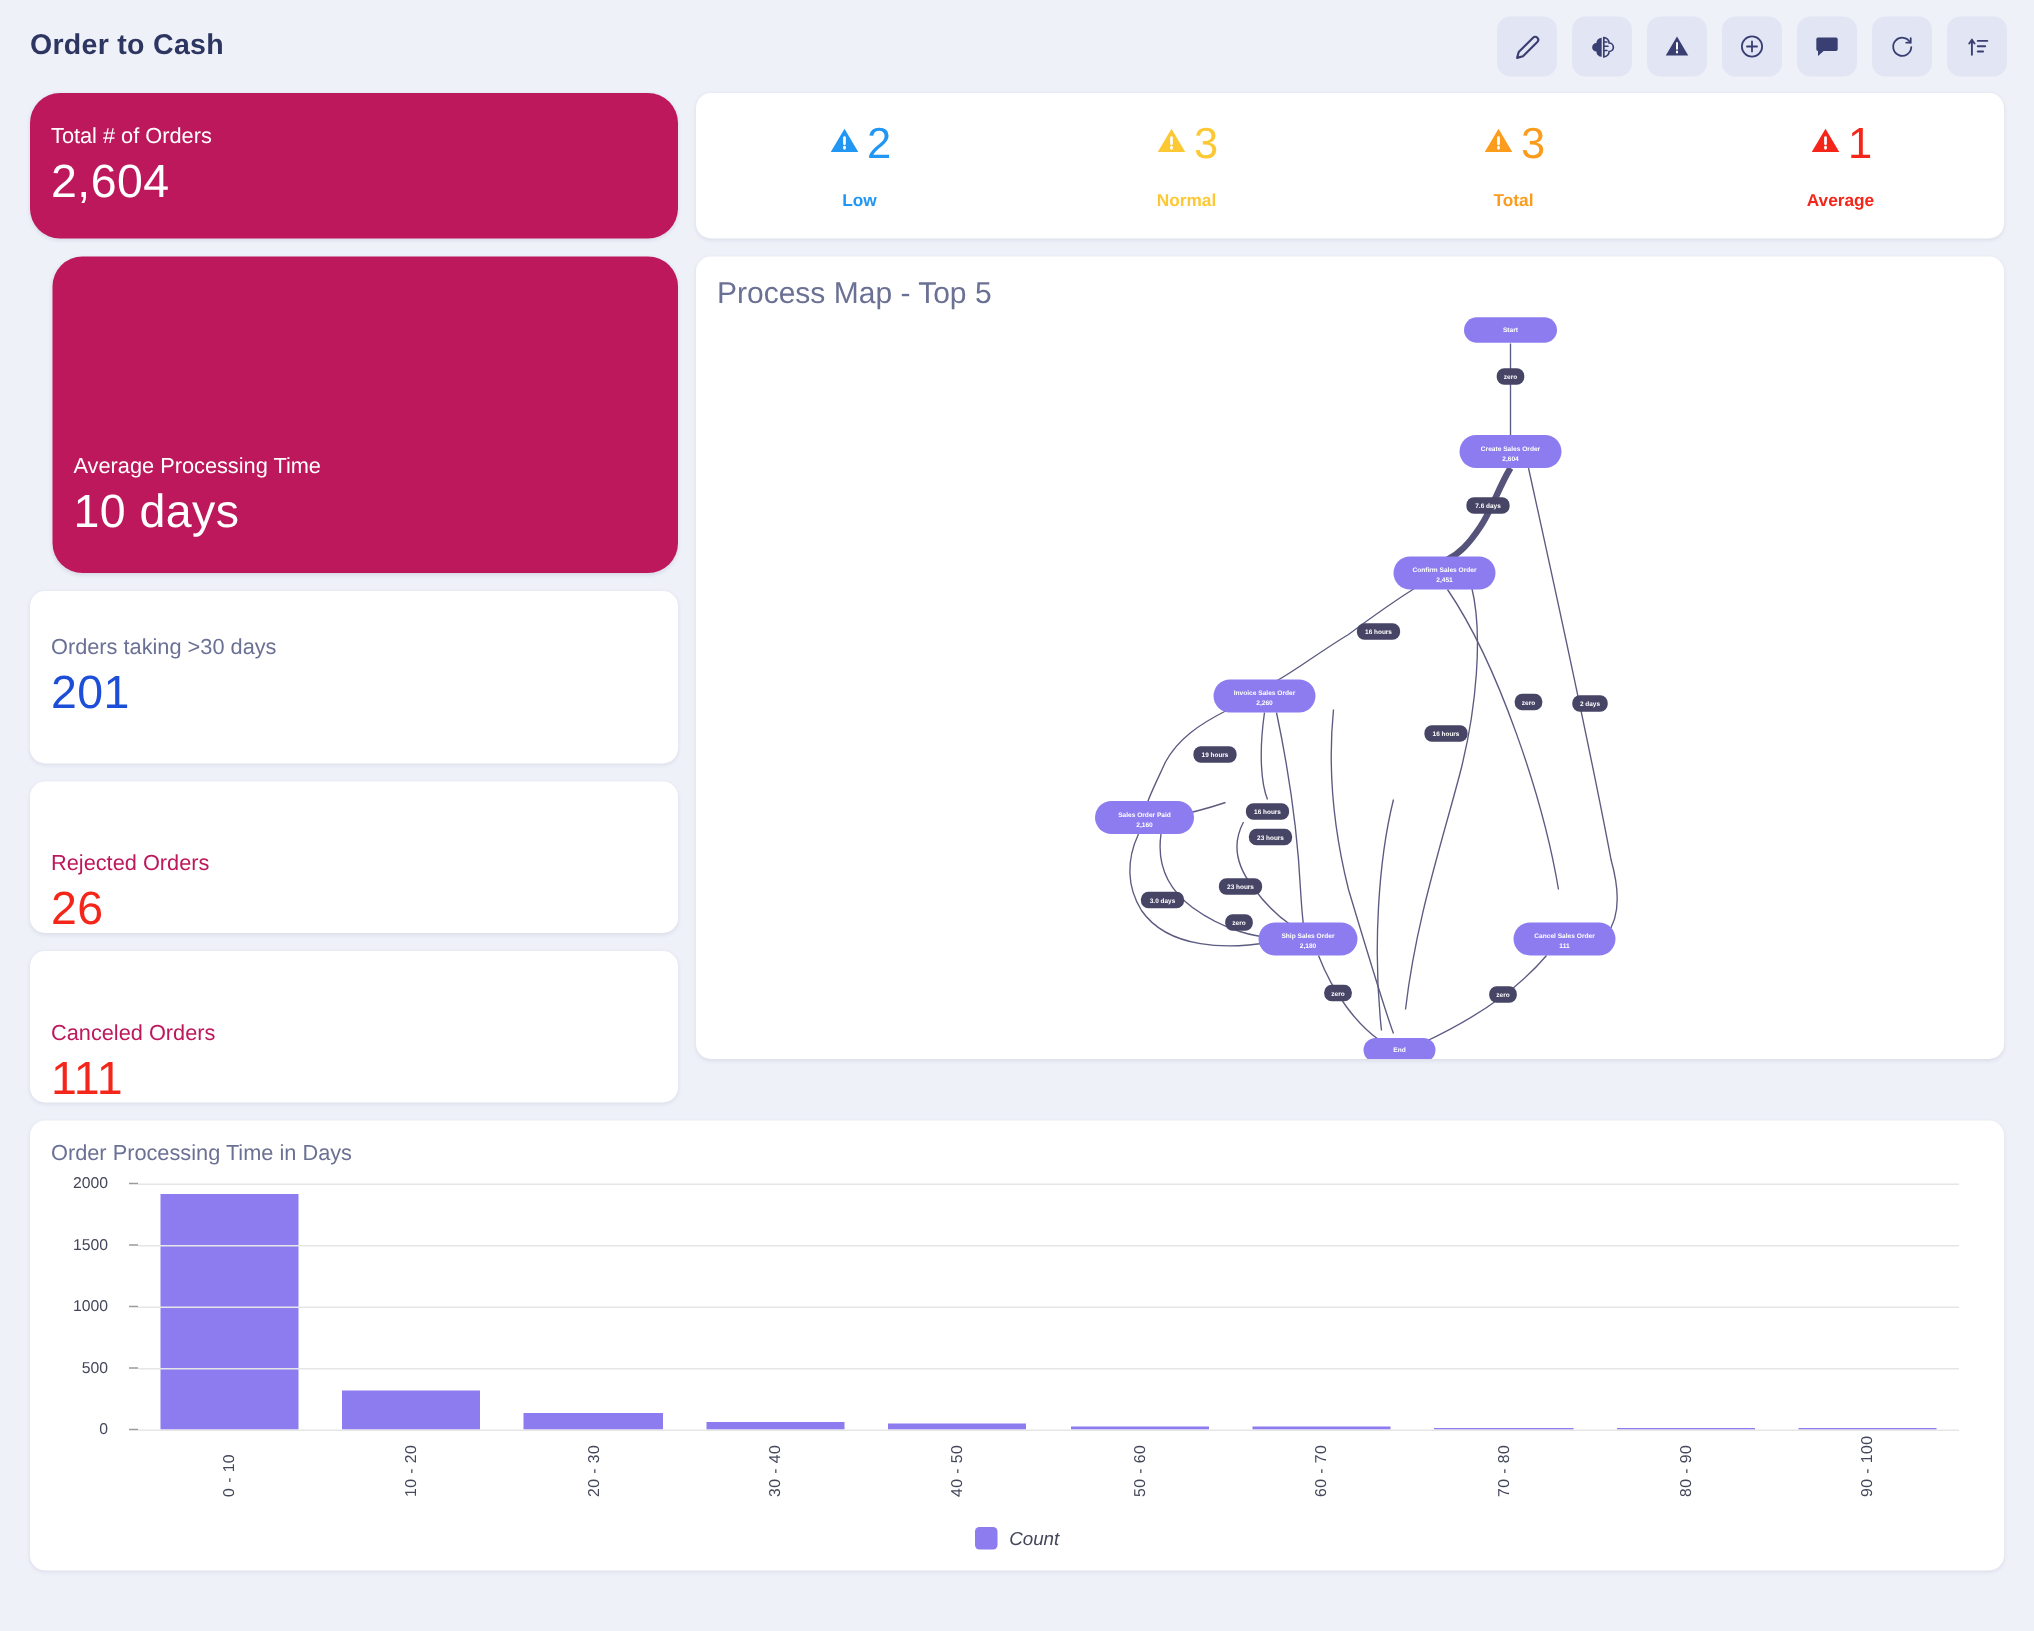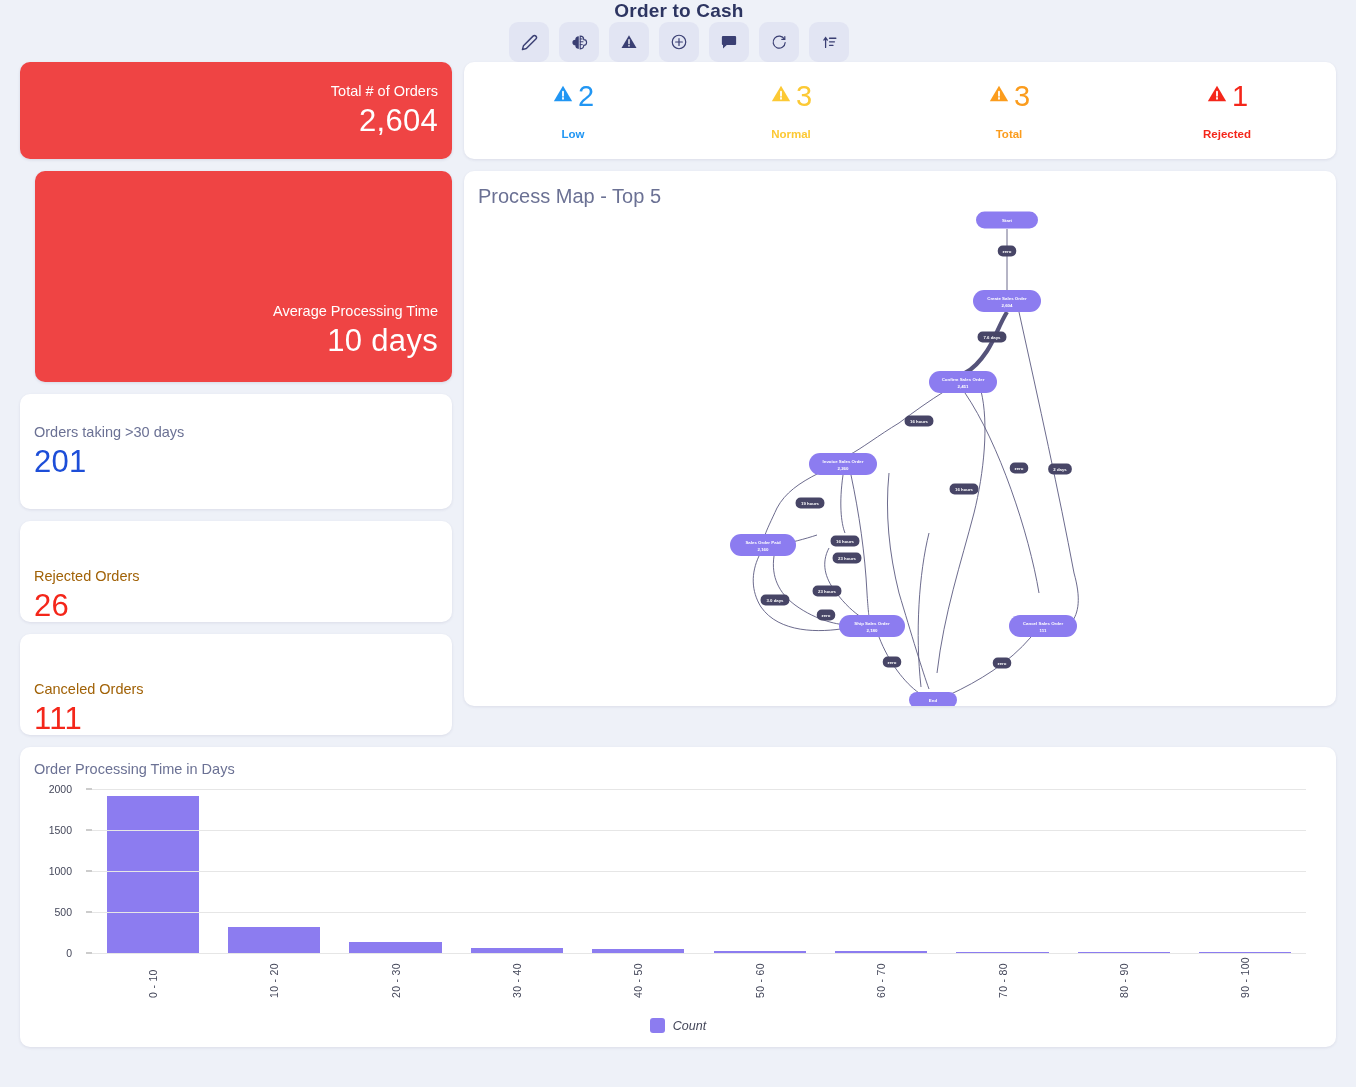--- a/index.html
+++ b/index.html
@@ -13,21 +13,20 @@
     overflow: hidden;
   }
 
   
   .header {
     height: 62px;
     display: flex;
     align-items: center;
     justify-content: space-between;
     padding: 0 18px 0 20px;
-    flex-direction: column;
   }
   .page-title {
     font-size: 19px;
     font-weight: bold;
     color: #2d3561;
     letter-spacing: .2px;
   }
   .toolbar { display: flex; gap: 10px; }
   .tool-btn {
     width: 40px; height: 40px;
@@ -49,36 +48,35 @@
   }
   .col-left { width: 432px; flex: none; display: flex; flex-direction: column; gap: 12px; }
   .col-right { flex: 1; display: flex; flex-direction: column; gap: 12px; }
 
   .card {
     background: #ffffff;
     border-radius: 10px;
     box-shadow: 0 1px 3px rgba(45,53,97,.10);
   }
   .card-purple {
-    background: #ef4444;
-    border-radius: 10px;
+    background: #be185d;
+    border-radius: 20px;
     box-shadow: 0 1px 3px rgba(45,53,97,.12);
     color: #fff;
-    text-align: right;
   }
 
   .kpi { padding: 20px 14px 18px; display: flex; flex-direction: column; justify-content: center; }
   .kpi-label { font-size: 14.5px; line-height: 1.2; }
   .kpi-value { font-size: 31px; line-height: 1.18; margin-top: 3px; letter-spacing: .3px; }
 
   .kpi-purple .kpi-label { color: #ffffff; }
   .kpi-purple .kpi-value { color: #ffffff; }
   .kpi-dark .kpi-label { color: #6b7194; }
   .kpi-dark .kpi-value { color: #1d4ed8; }
-  .kpi-red .kpi-label { color: #a16207; margin-top: 48px; }
+  .kpi-red .kpi-label { color: #be185d; margin-top: 48px; }
   .kpi-red .kpi-value { color: #f4261a; }
 
   #card-total-orders { height: 97px; }
   #card-avg-time { height: 211px; justify-content: flex-end; padding-bottom: 22px; margin-left: 15px; }
   #card-over30 { height: 115px; }
   #card-rejected { height: 101px; }
   #card-canceled { height: 101px; }
 
   
   .alerts-card {
@@ -306,21 +304,21 @@
           <div class="alert-label" style="color:#fb9c1d">Total</div>
         </div>
         <div class="alert-item">
           <div class="alert-top">
             <span><svg width="22" height="22" viewBox="0 0 24 24">
                 <path d="M12 3 22 20H2L12 3z" fill="#f4261a"></path>
                 <path d="M12 9.5v4.5M12 16.4v.9" stroke="#ffffff" stroke-width="2" stroke-linecap="round"></path>
               </svg></span>
             <span class="alert-count" style="color:#f4261a">1</span>
           </div>
-          <div class="alert-label" style="color:#f4261a">Rejected</div>
+          <div class="alert-label" style="color:#f4261a">Average</div>
         </div>
       </div>
 
     <div class="card" id="card-process-map">
       <div class="panel-title">Process Map - Top 5</div>
       <div class="map-wrap">
         <svg class="map-svg" id="map-svg" width="875" height="535" viewBox="465 198 875 535">
             <path d="M1008 256 L1008 320" class="edge-path"></path>
             <path d="M1008 339 C1000 352 996 366 988 378 C980 390 974 396 966 400" class="edge-path thick"></path>
             <path d="M1020 339 C1040 430 1060 520 1075 600 C1082 625 1080 640 1072 650" class="edge-path"></path>

